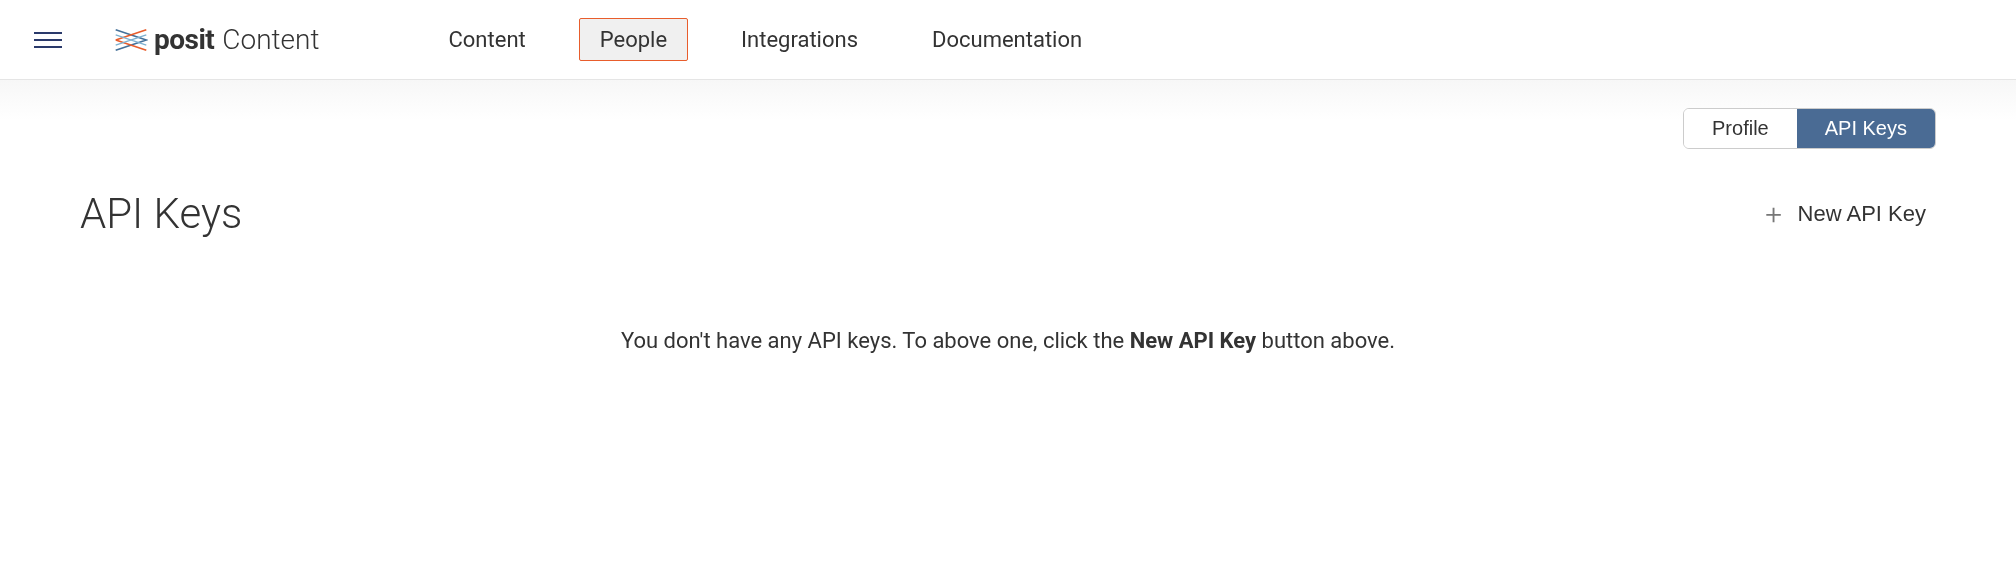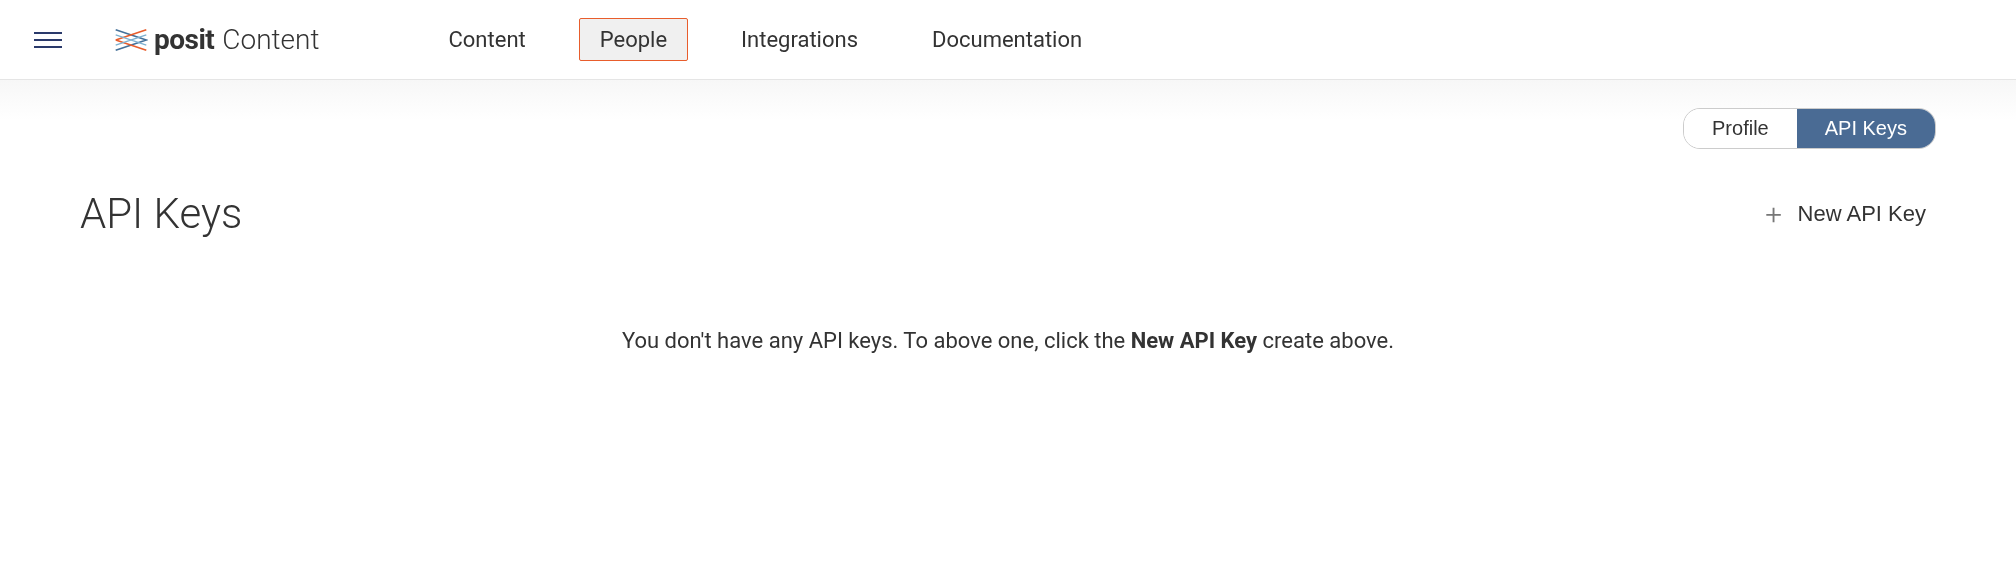--- a/index.html
+++ b/index.html
@@ -74,21 +74,21 @@
     }
     .sub-header {
       background: linear-gradient(to bottom, #f7f7f7, #fff 40px);
       padding: 28px 80px 0 80px;
       display: flex;
       justify-content: flex-end;
     }
     .tab-group {
       display: flex;
       border: 1px solid #ccc;
-      border-radius: 17px;
+      border-radius: 6px;
       overflow: hidden;
     }
     .tab {
       padding: 8px 28px;
       font-size: 20px;
       cursor: pointer;
       background: #fff;
       color: #333;
       border: none;
     }
@@ -171,15 +171,15 @@
 
 <main class="content-area">
   <div class="title-row">
     <h1 class="page-title">API Keys</h1>
     <button class="new-key-btn">
       <span class="plus-icon">＋</span>
       <span>New API Key</span>
     </button>
   </div>
   <p class="empty-message">
-    <span>You don't have any API keys. To above one, click the </span><span class="bold">New API Key</span><span> create above.</span>
+    <span>You don't have any API keys. To above one, click the </span><span class="bold">New API Key</span><span> button above.</span>
   </p>
 </main>
 
 </body></html>

